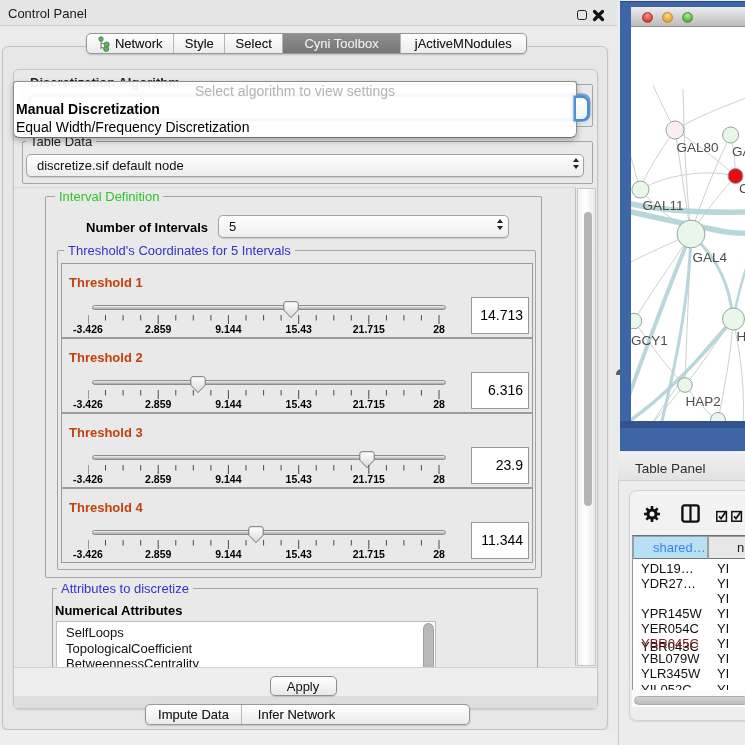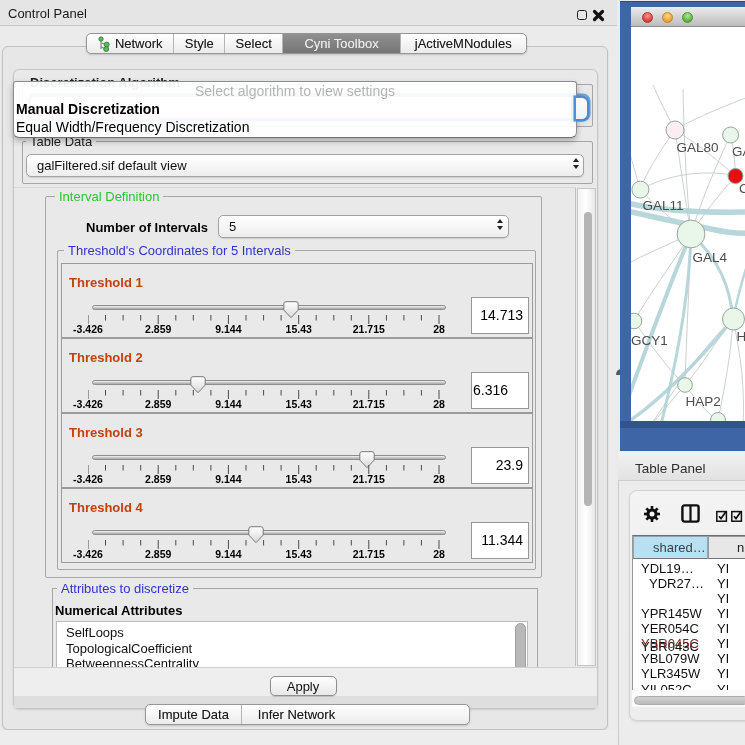--- a/index.html
+++ b/index.html
@@ -54,21 +54,21 @@
   </div>
 <div class="combo" style="left:30px;top:96px;width:557.5px;height:23px;box-shadow:0 0 0 2.5px rgba(85,140,210,0.8);"></div>
 <div class="arrUD" style="left:574px;top:100px;">
     <div class="u"></div>
     <div class="d"></div>
   </div>
 <div class="grp" style="left:22px;top:141px;width:570.5px;height:43px;">
     <span class="gt" style="left:3px;color:#222;">Table Data</span>
   </div>
 <div class="combo" style="left:26px;top:154px;width:557.5px;height:23px;">
-    <span class="tx">galFiltered.sif default view</span>
+    <span class="tx">discretize.sif default node</span>
   </div>
 <div class="arrUD" style="left:573px;top:158px;">
     <div class="u"></div>
     <div class="d"></div>
   </div>
 <div class="grp" style="left:45px;top:196px;width:497px;height:382px;">
     <span class="gt" style="left:9px;color:#2ec52e;">Interval Definition</span>
   </div>
 <div class="abs" style="left:86px;top:220px;font-size:13px;font-weight:bold;color:#000;">Number of Intervals</div>
 <div class="combo" style="left:218px;top:215px;width:291px;height:23px;">
@@ -158,21 +158,21 @@
       <line x1="341.9" y1="0" x2="341.9" y2="5.5" stroke="#4a4a4a" stroke-width="1"></line>
       <line x1="359.4" y1="0" x2="359.4" y2="5.5" stroke="#4a4a4a" stroke-width="1"></line>
       <line x1="377.0" y1="0" x2="377.0" y2="9" stroke="#4a4a4a" stroke-width="1"></line>
     </svg>
     <div class="tl" style="left:26px;top:59px;">-3.426</div>
     <div class="tl" style="left:96.2px;top:59px;">2.859</div>
     <div class="tl" style="left:166.4px;top:59px;">9.144</div>
     <div class="tl" style="left:236.7px;top:59px;">15.43</div>
     <div class="tl" style="left:306.8px;top:59px;">21.715</div>
     <div class="tl" style="left:377px;top:59px;">28</div>
-    <div class="vbox" style="left:409px;top:33px;width:58px;height:37px;line-height:35px;padding-right:20px;">6.316</div>
+    <div class="vbox" style="left:409px;top:33px;width:58px;height:37px;line-height:35px;padding-right:5px;">6.316</div>
   </div>
 <div class="tbox" style="left:61px;top:413px;width:472px;height:75px;">
     <div class="tb-title">Threshold 3</div>
     <div class="track" style="left:30px;top:41px;width:354px;"></div>
     <svg class="abs" style="left:296.5px;top:37px;" width="16" height="18">
       <path d="M3,0.7 h10 a2.2,2.2 0 0 1 2.2,2.2 v6.2 l-7.2,7.6 l-7.2,-7.6 v-6.2 a2.2,2.2 0 0 1 2.2,-2.2 z" fill="url(#kg)" stroke="#777" stroke-width="1"></path>
       <defs>
         <linearGradient id="kg" x1="0" y1="0" x2="0" y2="1">
           <stop offset="0" stop-color="#ffffff"></stop>
           <stop offset="1" stop-color="#d8d8d8"></stop>
@@ -250,21 +250,21 @@
     <div class="tl" style="left:166.4px;top:59px;">9.144</div>
     <div class="tl" style="left:236.7px;top:59px;">15.43</div>
     <div class="tl" style="left:306.8px;top:59px;">21.715</div>
     <div class="tl" style="left:377px;top:59px;">28</div>
     <div class="vbox" style="left:409px;top:33px;width:58px;height:37px;line-height:35px;padding-right:5px;">11.344</div>
   </div>
 <div class="abs" style="left:52px;top:588px;width:486px;height:83px;border:1px solid #a6a6a6;border-bottom:none;">
     <span class="gt" style="position:absolute;top:-8px;left:4px;background:#e9e9e9;padding:0 4px;font-size:13px;color:#3232cd;">Attributes to discretize</span>
   </div>
 <div class="abs" style="left:55px;top:603px;font-size:13px;font-weight:bold;color:#000;">Numerical Attributes</div>
-<div class="abs" style="left:56px;top:621px;width:472px;height:50px;background:#fff;border:1px solid #bdbdbd;border-bottom:none;overflow:hidden;">
+<div class="abs" style="left:56px;top:621px;width:380px;height:50px;background:#fff;border:1px solid #bdbdbd;border-bottom:none;overflow:hidden;">
 <div style="font-size:13px;color:#111;padding:3px 0 0 9px;line-height:15.7px;">SelfLoops<br>TopologicalCoefficient<br>BetweennessCentrality</div>
 <div style="position:absolute;right:1px;top:1px;width:11px;height:60px;background:#b9b9b9;border:1px solid #a0a0a0;border-radius:6px;"></div>
 </div>
 <div class="abs" style="left:575px;top:188px;width:1px;height:478px;background:#bfbfbf;"></div>
 <div class="abs" style="left:577px;top:188px;width:18.5px;height:478px;background:linear-gradient(to right,#f2f2f2,#ffffff 45%,#e8e8e8);border:1px solid #c6c6c6;"></div>
 <div class="abs" style="left:583.5px;top:212px;width:8px;height:294px;background:#b5b5b5;border-radius:4.5px;"></div>
 <div class="abs" style="left:14px;top:187px;width:562px;height:1px;background:#d8d8d8;"></div>
 <div class="abs" style="left:14px;top:667px;width:583px;height:29px;background:#eeeeee;border-top:1px solid #cfcfcf;"></div>
 <div class="abs" style="left:14px;top:696px;width:583px;height:12px;background:#dedede;"></div>
 <div class="abs" style="left:269.5px;top:675.5px;width:67px;height:20px;border:1px solid #8f8f8f;border-radius:5px;background:linear-gradient(#ffffff,#e8e8e8);box-shadow:0 1px 1px rgba(0,0,0,0.15);font-size:13px;color:#111;text-align:center;line-height:19px;">Apply</div>
@@ -364,27 +364,27 @@
     <rect x="0.8" y="1.6" width="9.6" height="9.6" fill="none" stroke="#111" stroke-width="1.5"></rect>
     <path d="M3,6.2 L5,8.6 L10.2,1.2" fill="none" stroke="#111" stroke-width="1.7"></path>
   </svg>
 <svg class="abs" style="left:730.5px;top:509.5px;overflow:visible;" width="12" height="12" viewBox="0 0 12 12">
     <rect x="0.8" y="1.6" width="9.6" height="9.6" fill="none" stroke="#111" stroke-width="1.5"></rect>
     <path d="M3,6.2 L5,8.6 L10.2,1.2" fill="none" stroke="#111" stroke-width="1.7"></path>
   </svg>
 <div class="abs" style="left:632px;top:535px;width:113px;height:172px;background:#fff;overflow:hidden;border-top:1px solid #6f6f6f;border-left:1px solid #9a9a9a;">
     <div style="position:absolute;left:0;top:0;width:75px;height:23px;background:#b9e0f2;border:1px solid #8fa6b0;border-bottom:1px solid #777;"></div>
     <div style="position:absolute;left:75px;top:0;width:45px;height:23px;background:#e7e7e7;border-top:1px solid #9a9a9a;border-bottom:1px solid #777;border-left:1px solid #9a9a9a;"></div>
-    <div style="position:absolute;left:20px;top:4px;font-size:13px;color:#404040;">shared…</div>
+    <div style="position:absolute;left:20px;top:4px;font-size:13px;color:#3b82f6;">shared…</div>
     <div style="position:absolute;left:104px;top:4px;font-size:13px;color:#222;">n</div>
   </div>
 <div class="abs" style="left:632px;top:535px;width:96px;height:154.5px;overflow:hidden;">
     <div style="position:absolute;left:9px;top:25.7px;font-size:13px;color:#111;">YDL19…</div>
     <div style="position:absolute;left:85px;top:25.7px;font-size:13px;color:#111;">YDL1</div>
-    <div style="position:absolute;left:9px;top:40.8px;font-size:13px;color:#111;margin-left:8px;">YDR27…</div>
+    <div style="position:absolute;left:9px;top:40.8px;font-size:13px;color:#111;">YDR27…</div>
     <div style="position:absolute;left:85px;top:40.8px;font-size:13px;color:#111;">YDR2</div>
     <div style="position:absolute;left:9px;top:55.9px;font-size:13px;color:#111;margin-top:48px;">YBR043C</div>
     <div style="position:absolute;left:85px;top:55.9px;font-size:13px;color:#111;">YBR0</div>
     <div style="position:absolute;left:9px;top:71.0px;font-size:13px;color:#111;">YPR145W</div>
     <div style="position:absolute;left:85px;top:71.0px;font-size:13px;color:#111;">YPR1</div>
     <div style="position:absolute;left:9px;top:86.1px;font-size:13px;color:#111;">YER054C</div>
     <div style="position:absolute;left:85px;top:86.1px;font-size:13px;color:#111;">YER0</div>
     <div style="position:absolute;left:9px;top:101.2px;font-size:13px;color:#7f1d1d;">YBR045C</div>
     <div style="position:absolute;left:85px;top:101.2px;font-size:13px;color:#111;">YBR0</div>
     <div style="position:absolute;left:9px;top:116.3px;font-size:13px;color:#111;">YBL079W</div>

